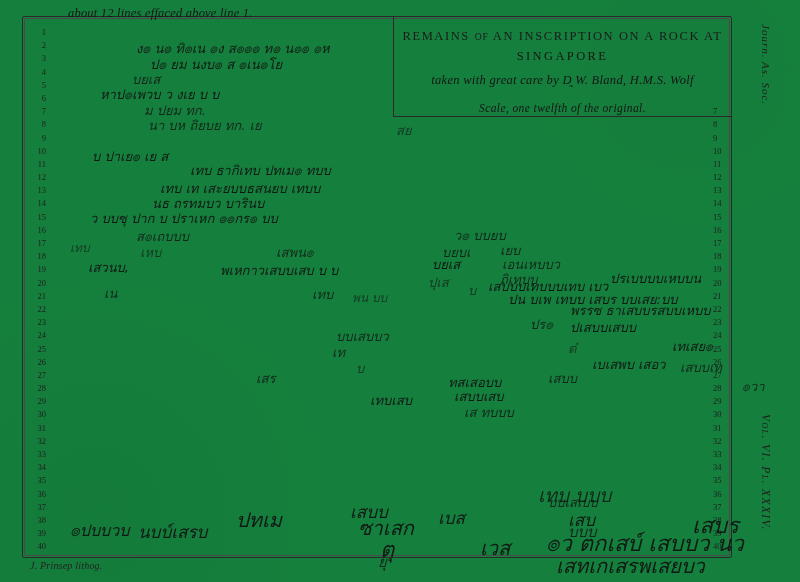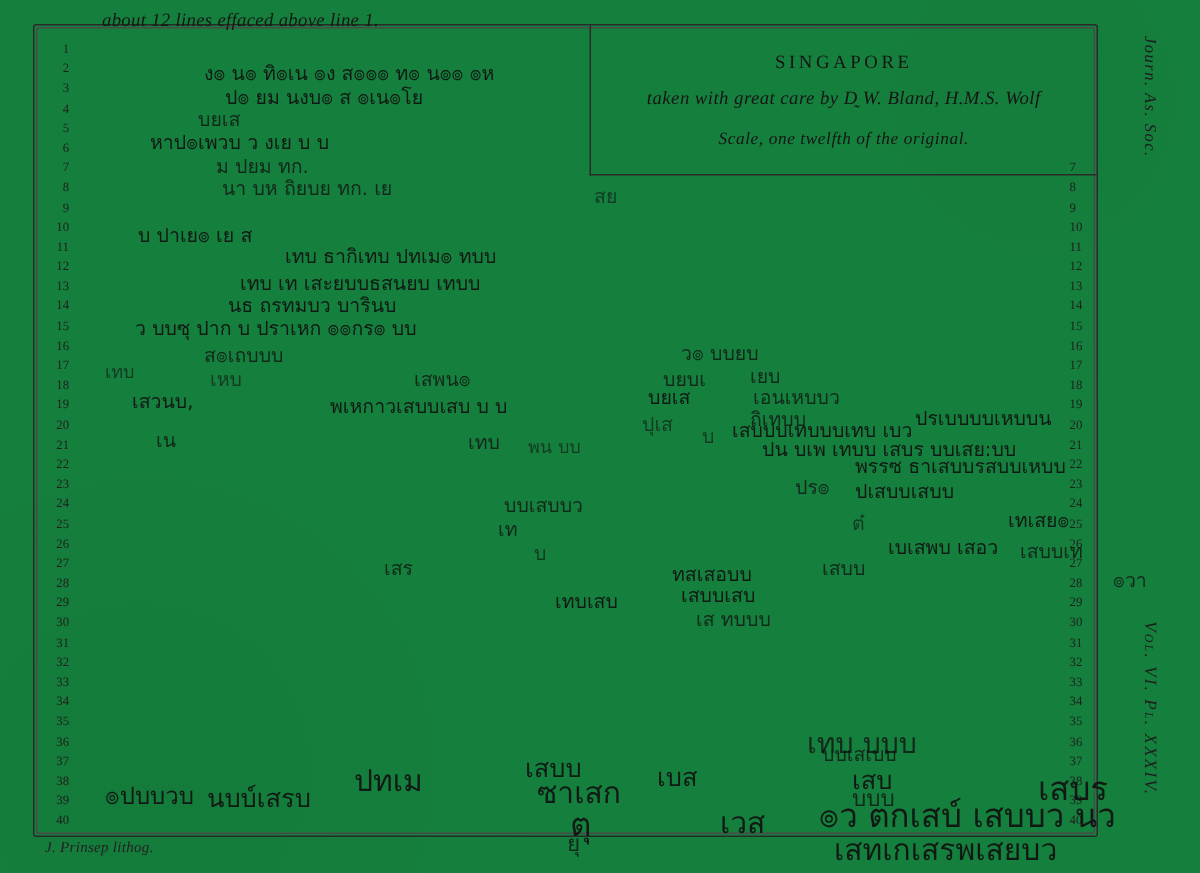--- a/index.html
+++ b/index.html
@@ -139,20 +139,21 @@
   .gutter div { height: 13.2px; }
   .gutter div.blank { visibility: hidden; }
 
   
   #inscription {
     position: absolute;
     left: 40px;
     top: 20px;
     width: 672px;
     height: 536px;
+    font-style: italic;
   }
   .gl {
     position: absolute;
     white-space: nowrap;
     color: #111;
     font-family: "DejaVu Sans", sans-serif;
     -webkit-font-smoothing: none;
   }
 
   
@@ -176,20 +177,25 @@
 <div id="page">
 
   <div class="mottle"></div>
 
   <div class="plate-border"></div>
   <div class="plate-border inner2"></div>
 
   <div class="headnote">about 12 lines effaced above line 1.</div>
 
   <div class="caption-box">
+    <div class="cap-line1">
+      <span>REMAINS</span>
+      <span class="sm">OF</span>
+      <span>AN INSCRIPTION ON A ROCK AT</span>
+    </div>
     <div class="cap-line2">SINGAPORE</div>
     <div class="cap-line3">taken with great care by D̰ W. Bland, H.M.S. Wolf</div>
     <div class="cap-line4">Scale, one twelfth of the original.</div>
   </div>
 
   <div class="side-text" id="journal-label">Journ. As. Soc.</div>
   <div class="side-text" id="volume-label">Vol. VI. Pl. XXXIV.</div>
 
   <div class="litho">J. Prinsep lithog.</div>
 

